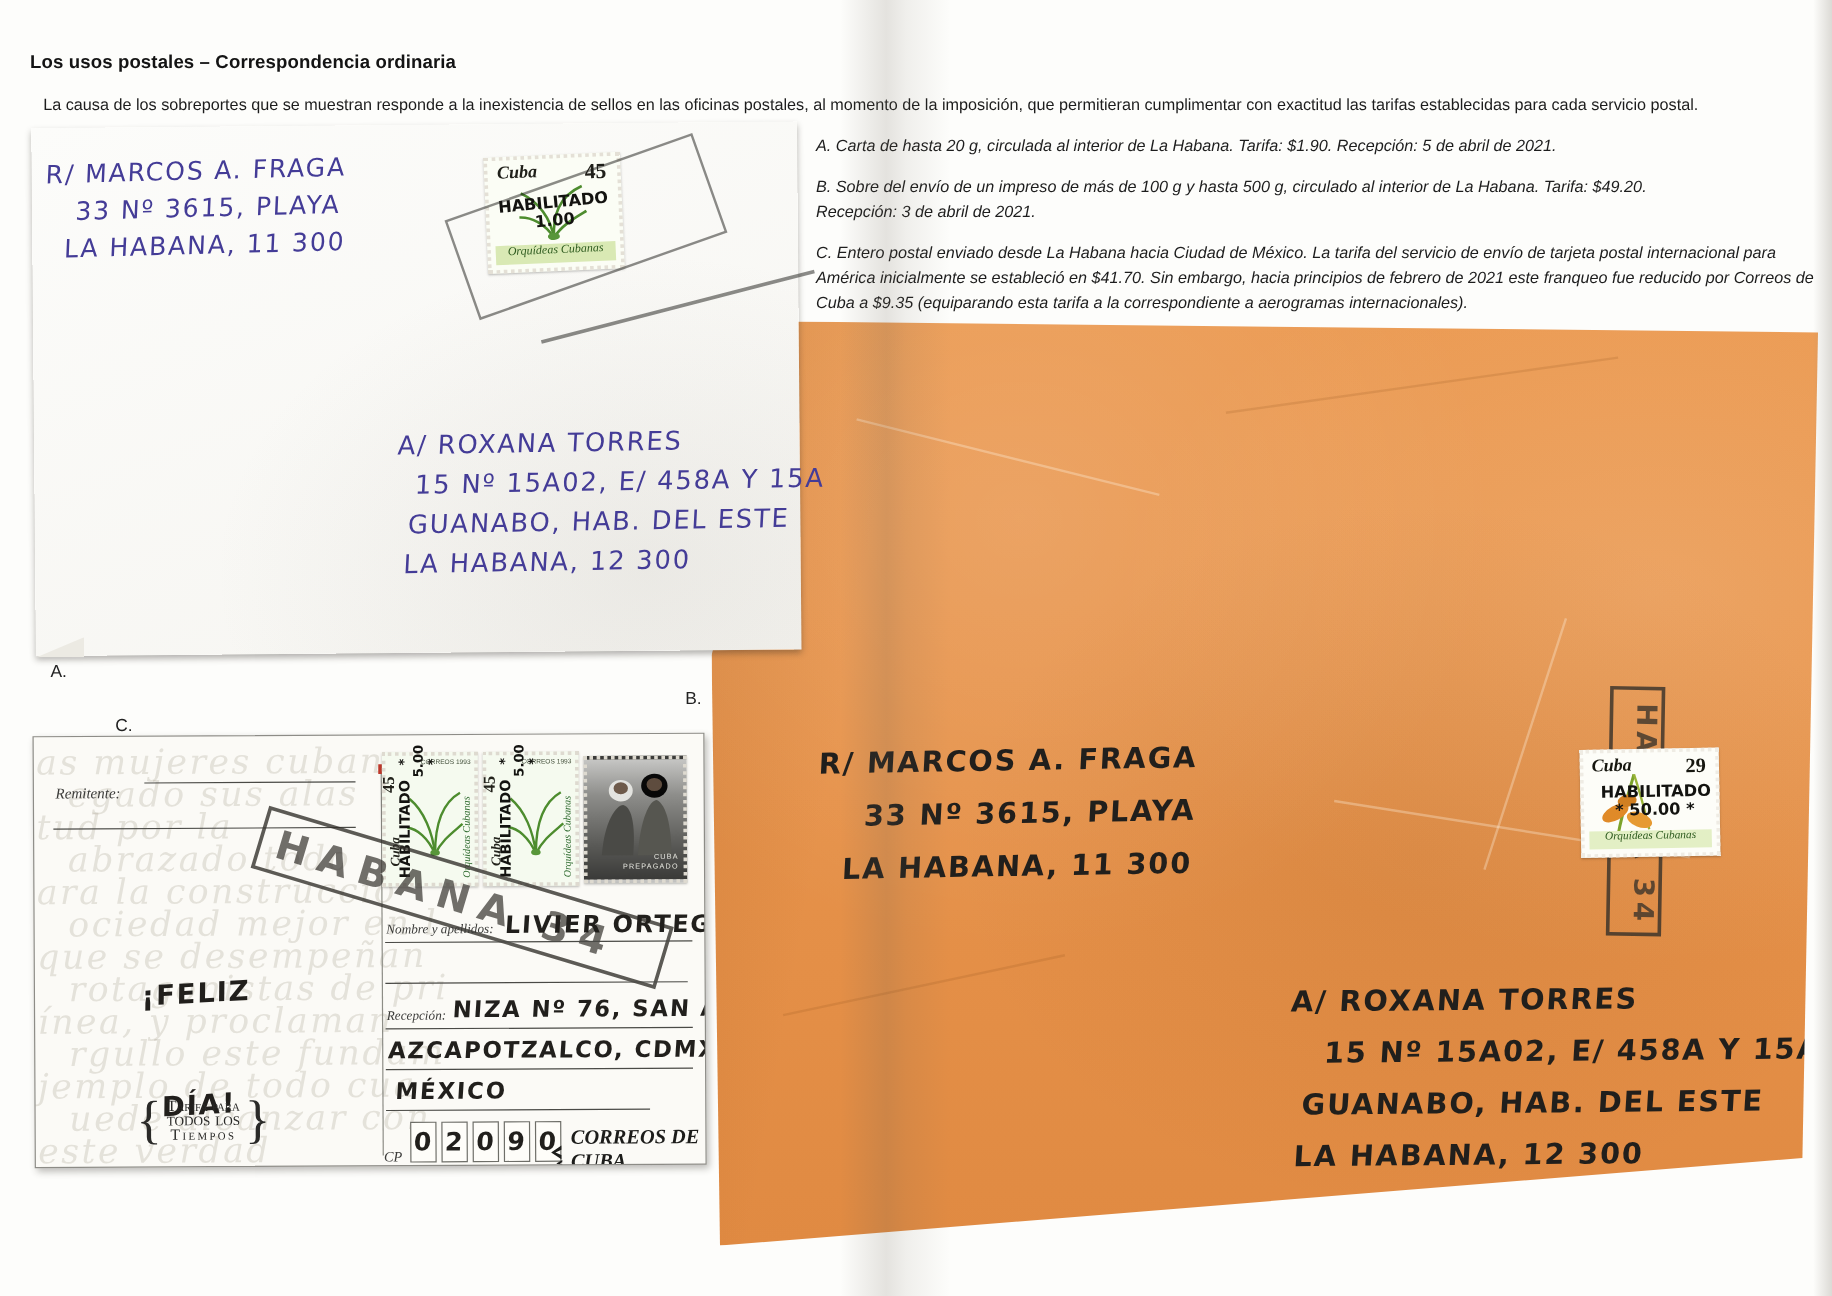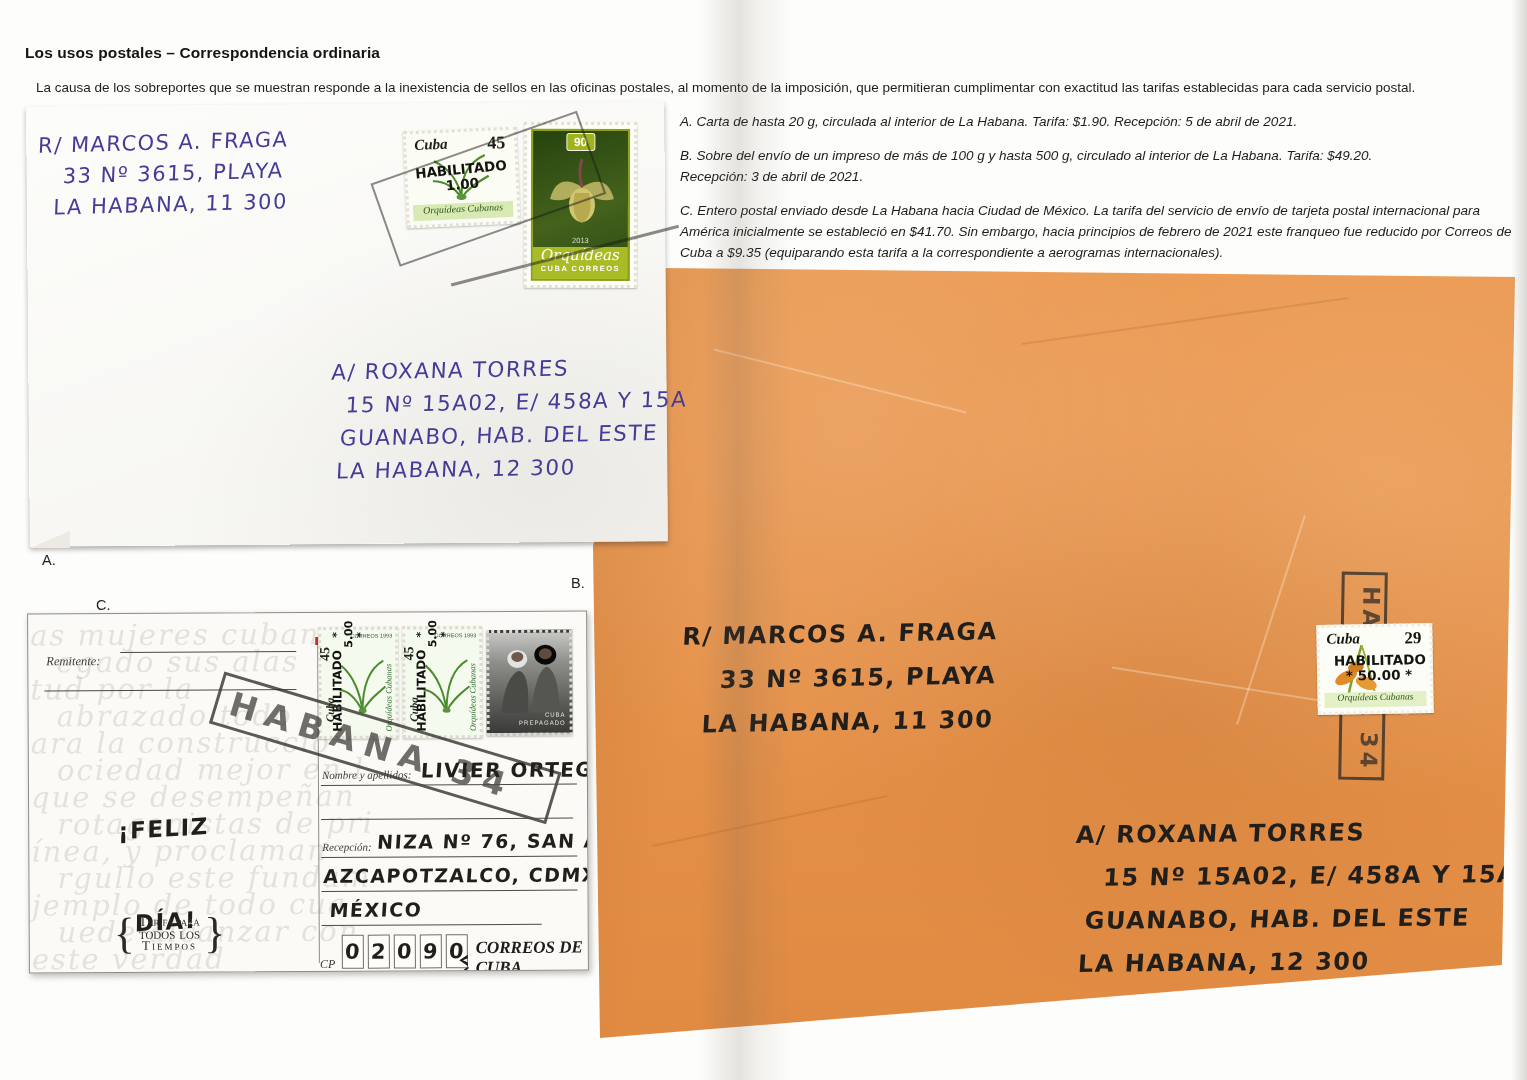--- a/index.html
+++ b/index.html
@@ -145,39 +145,20 @@
       </svg>
       <div class="abs country" style="left:8px;top:3px;font-size:15px;color:#20201a;">Cuba</div>
       <div class="abs value" style="right:9px;top:2px;font-size:18px;color:#20201a;">45</div>
       <div class="abs overprint" style="left:4px;top:30px;right:4px;font-size:13.5px;transform:rotate(-3deg);">
         <span>HABILITADO</span><br>
         <span>1.00</span>
       </div>
       <div class="caption-band" style="height:16px;font-size:10px;background:#d9e9b4;">Orquídeas Cubanas</div>
     </div>
 
-    <div class="stamp" style="left:497px;top:20px;width:113px;height:166px;transform:rotate(.6deg);border-color:#e4e0d6;">
-      <div class="abs" style="left:4px;top:4px;right:4px;bottom:4px;border:2px solid #8aa018;
-           background:linear-gradient(160deg,#27430f,#44621c 55%,#2c4a12);">
-        <svg class="abs" style="left:12px;top:26px;" width="74" height="80" viewBox="0 0 74 80">
-          <path d="M37 30 C 20 20, 10 24, 5 42 C 18 46, 30 40, 37 30" fill="#b0ad5c"></path>
-          <path d="M37 30 C 54 20, 64 24, 69 42 C 56 46, 44 40, 37 30" fill="#b0ad5c"></path>
-          <path d="M37 30 C 33 16, 35 8, 37 2" stroke="#83474a" stroke-width="3" fill="none"></path>
-          <ellipse cx="37" cy="48" rx="13" ry="17" fill="#cfc76f"></ellipse>
-          <path d="M30 36 C 26 52, 30 62, 37 66 C 44 62, 48 52, 44 36" fill="#b8a94e"></path>
-        </svg>
-        <div class="abs" style="left:50%;top:2px;transform:translateX(-50%);background:#9eb31c;color:#fff;
-             font-weight:bold;font-size:12px;padding:1px 7px;border:1px solid #f2f2e4;border-radius:3px;">90</div>
-        <div class="abs" style="left:50%;bottom:34px;transform:translateX(-50%);color:#e8e8da;font-size:7.5px;opacity:.9;">2013</div>
-        <div class="abs" style="left:0;right:0;bottom:0;height:32px;background:#a9bc25;text-align:center;">
-          <div style="font-family:'DejaVu Serif',serif;font-style:italic;font-size:15px;color:#fff;line-height:17px;">Orquídeas</div>
-          <div style="font-size:7.5px;color:#fff;letter-spacing:1.5px;font-weight:bold;">CUBA CORREOS</div>
-        </div>
-      </div>
-    </div>
 
     <div class="abs" style="left:352px;top:42px;width:215px;height:84px;border:2.5px solid rgba(25,25,22,.5);transform:rotate(-19deg);"></div>
     <div class="abs" style="left:420px;top:152px;width:235px;border-top:3px solid rgba(25,25,22,.5);transform:rotate(-14deg);"></div>
   </div>
 
   <div class="abs" id="postcard-c">
 
     <div id="wm" style="padding:8px 0 0 2px;">
       <span>as mujeres cuban</span>
       <span>egado sus alas</span>

